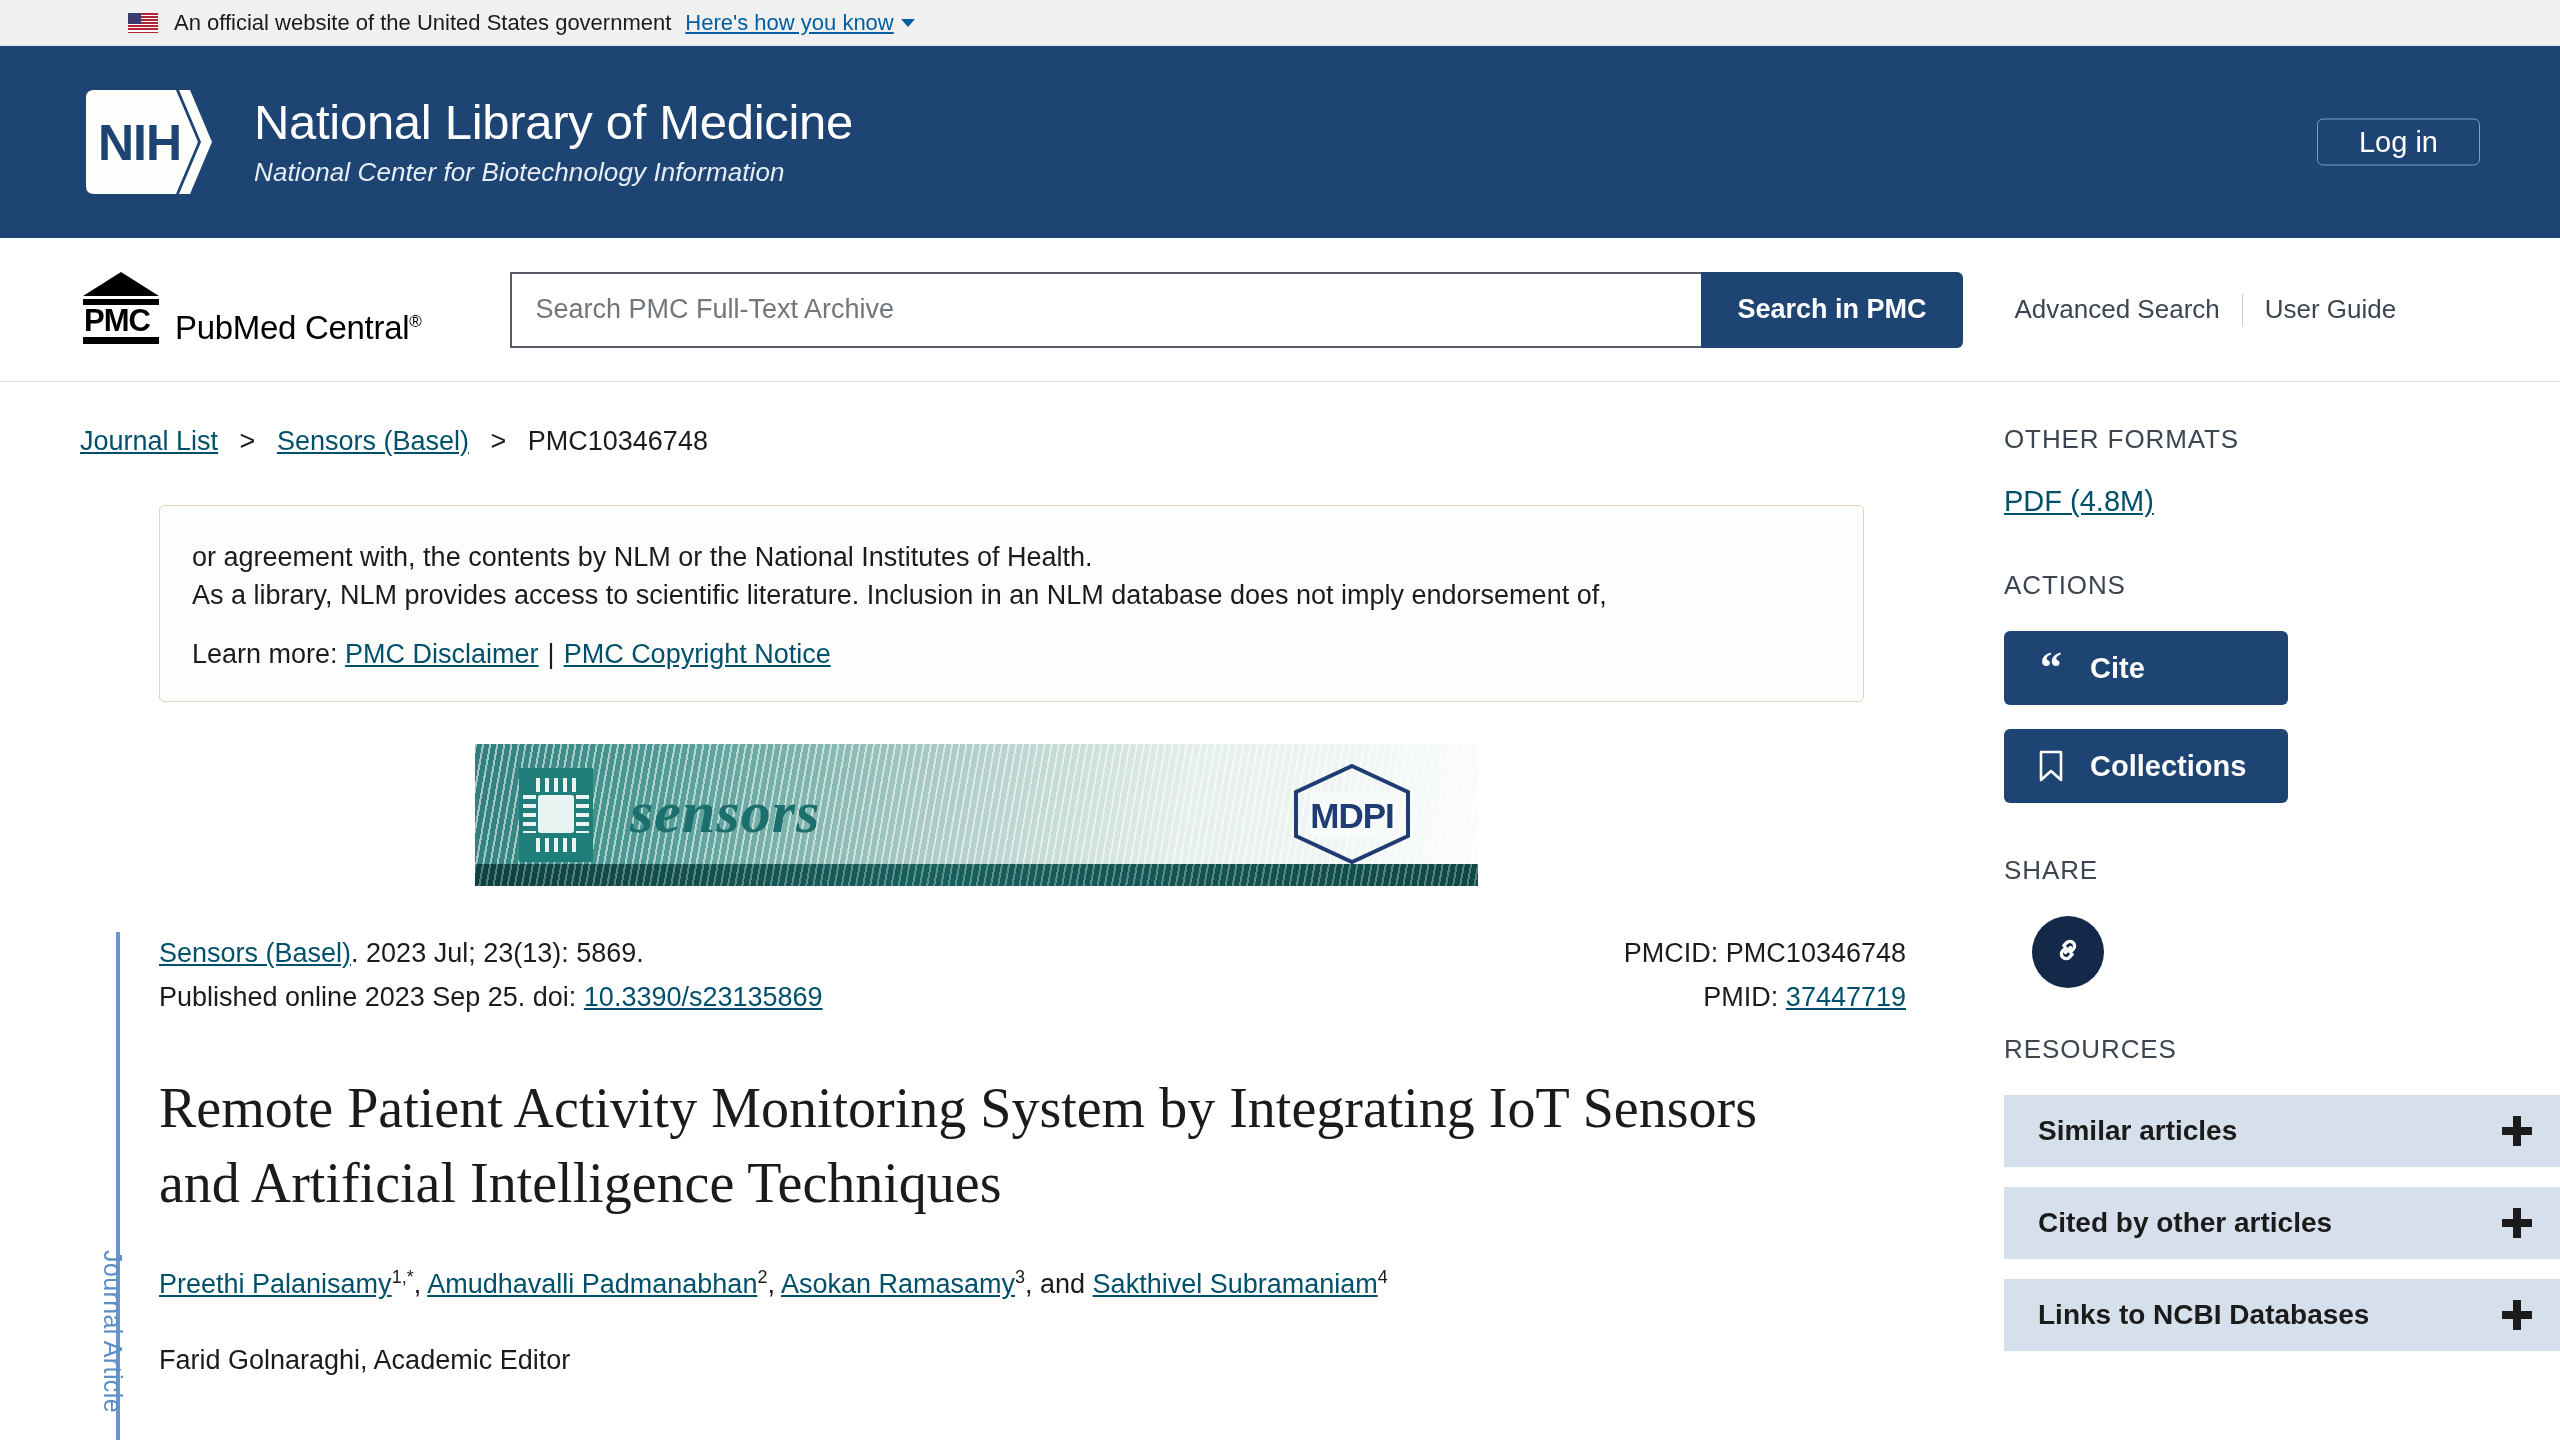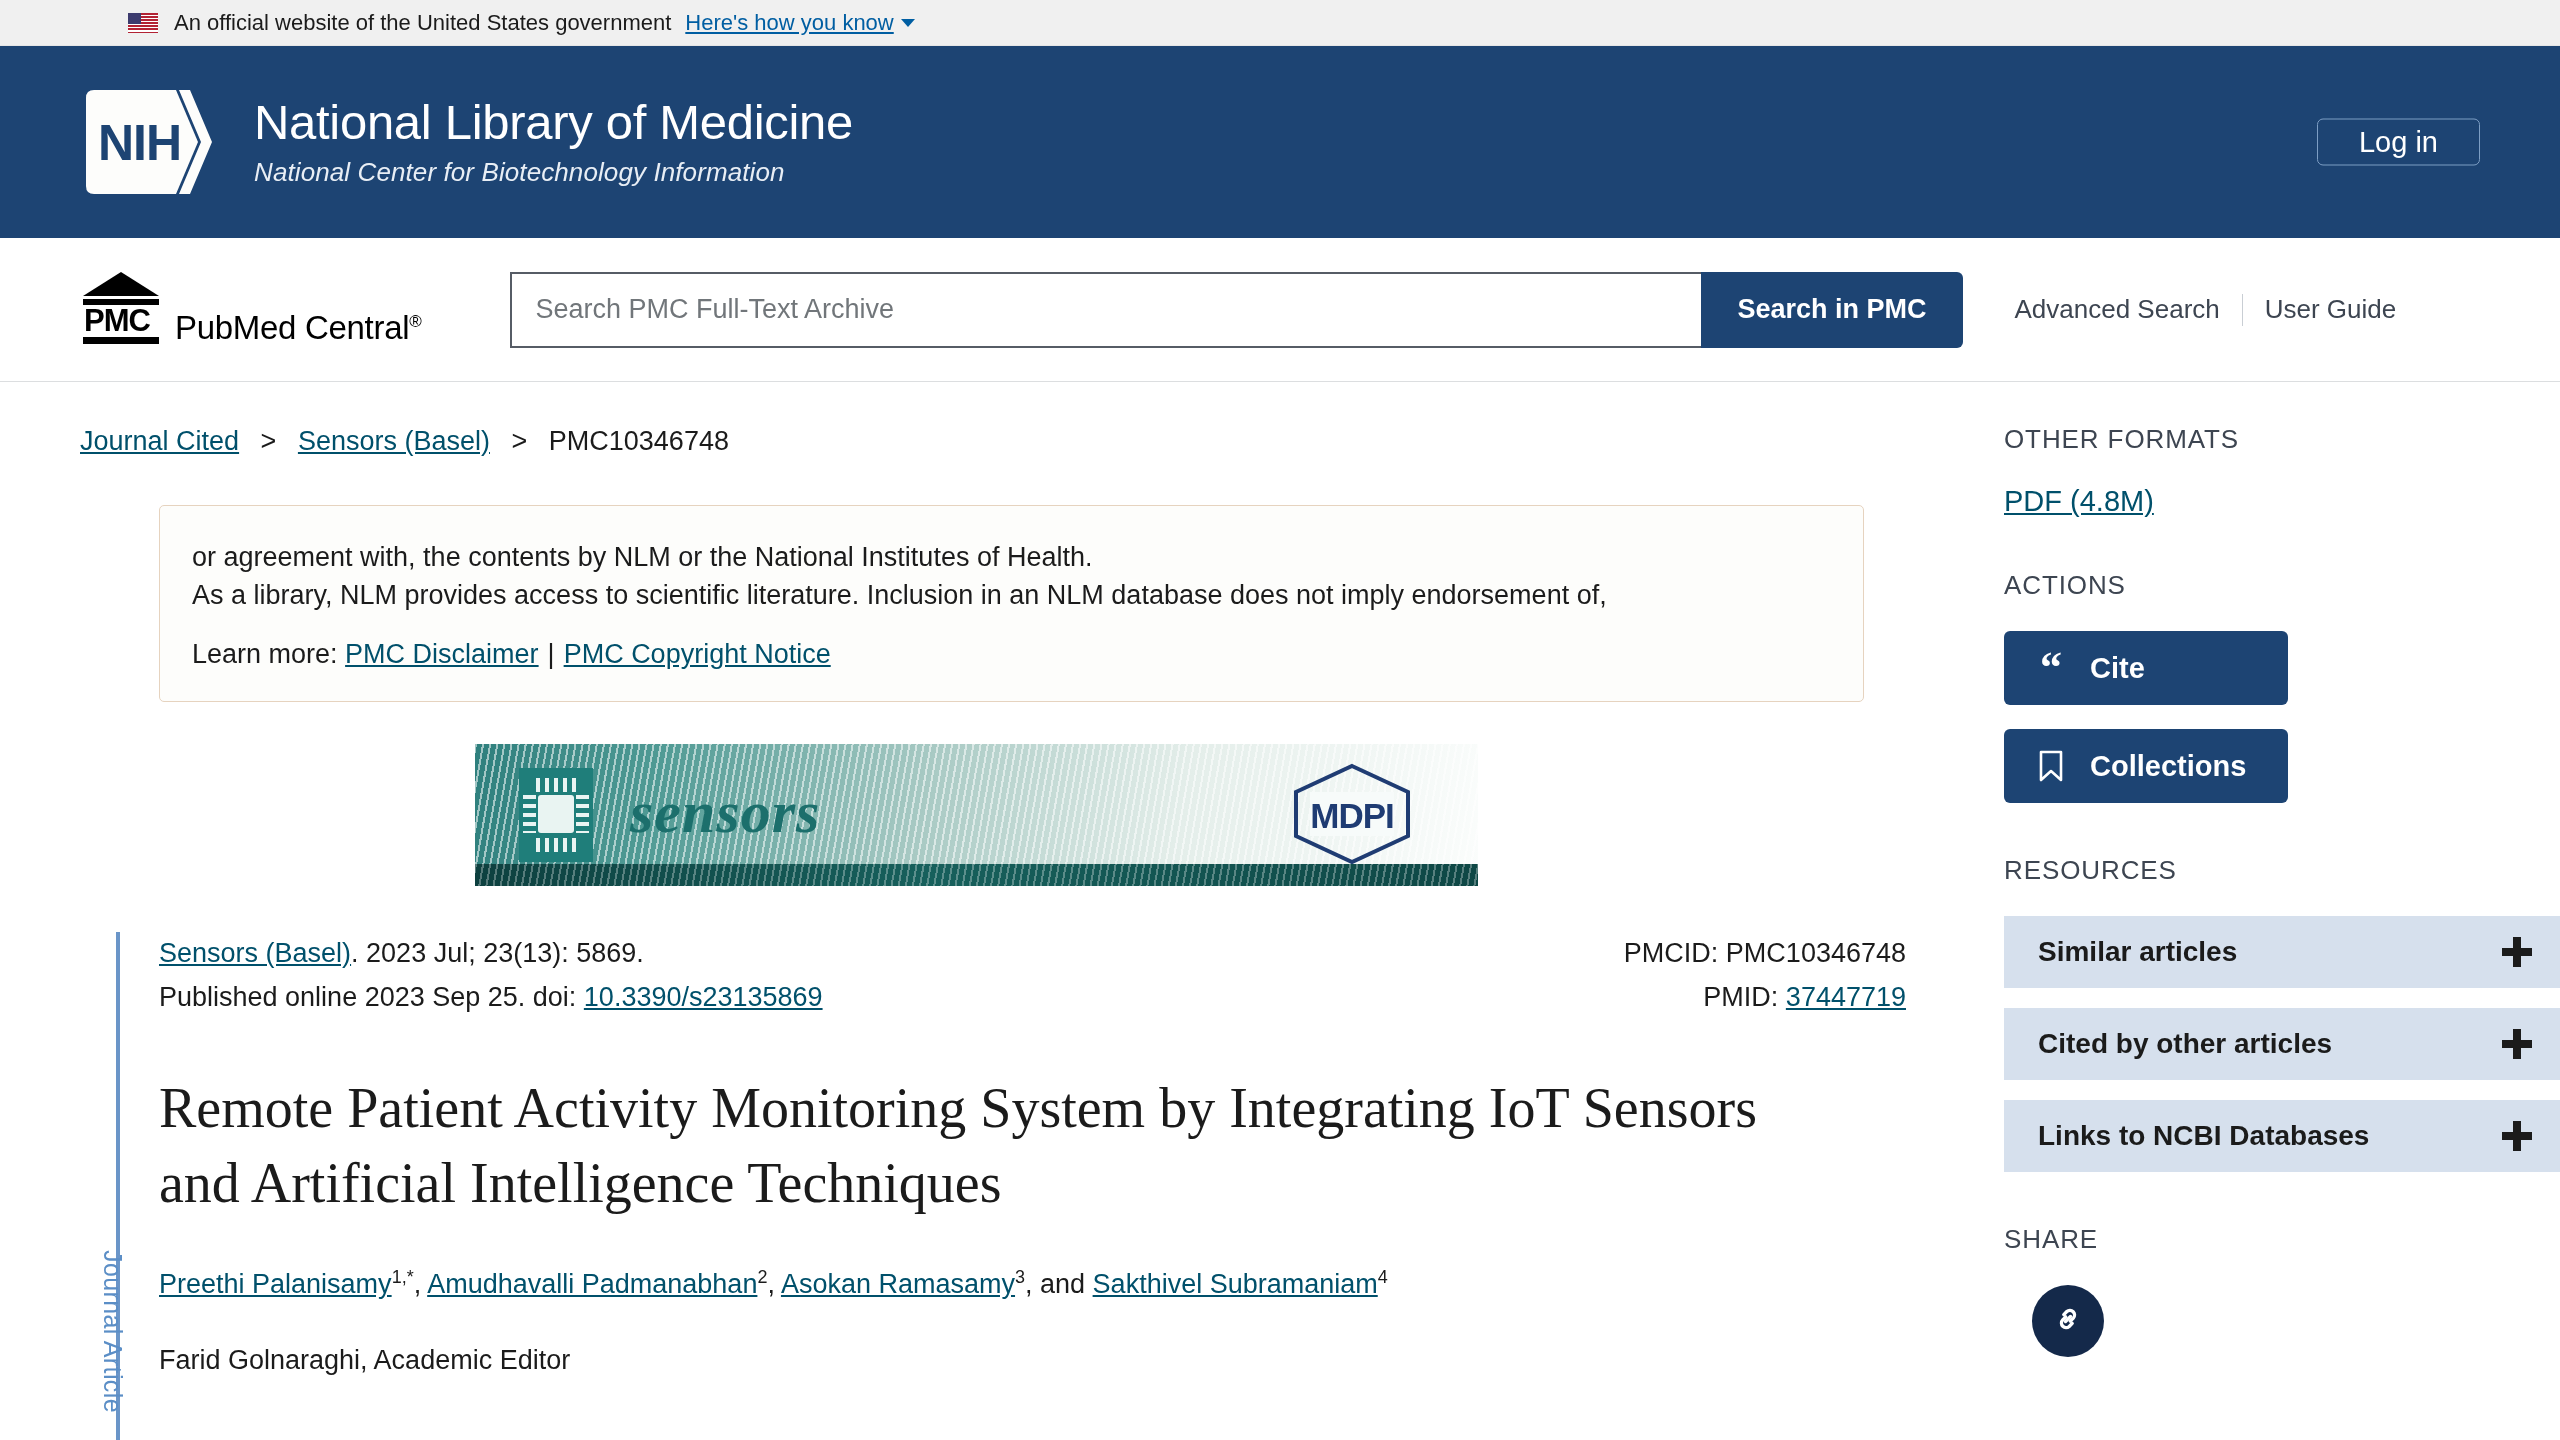--- a/index.html
+++ b/index.html
@@ -512,21 +512,21 @@
     <span class="bar-sep"></span>
     <a>User Guide</a>
   </div>
 </div>
 
 <div class="page">
 
   <div class="main-col">
 
     <div class="breadcrumb">
-      <a>Journal Cited</a>
+      <a>Journal List</a>
       <span class="crumb-sep">&gt;</span>
       <a>Sensors (Basel)</a>
       <span class="crumb-sep">&gt;</span>
       <span>PMC10346748</span>
     </div>
 
     <div class="disclaimer">
       <p>or agreement with, the contents by NLM or the National Institutes of Health.</p>
       <p>As a library, NLM provides access to scientific literature. Inclusion in an NLM database does not imply endorsement of,</p>
       <p class="learn">
@@ -605,47 +605,47 @@
       <button class="action-btn">
         <span class="aicon">
           <svg width="26" height="32" viewBox="0 0 26 32" aria-hidden="true">
             <path d="M3,2 L23,2 L23,30 L13,21 L3,30 Z" fill="none" stroke="#ffffff" stroke-width="2.6" stroke-linejoin="round"></path>
           </svg>
         </span>
         <span>Collections</span>
       </button>
     </div>
 
-    <div class="side-group">
-      <div class="side-head">RESOURCES</div>
-
-      <div class="resource-row">
-        <span class="resource-label">Similar articles</span>
-        <span class="plus-icon"></span>
-      </div>
-
-      <div class="resource-row">
-        <span class="resource-label">Cited by other articles</span>
-        <span class="plus-icon"></span>
-      </div>
-
-      <div class="resource-row">
-        <span class="resource-label">Links to NCBI Databases</span>
-        <span class="plus-icon"></span>
-      </div>
-    </div>
-
     <div class="side-group tight">
       <div class="side-head">SHARE</div>
       <div class="share-circle">
         <span>
           <svg width="36" height="36" viewBox="0 0 36 36" aria-hidden="true">
             <g fill="none" stroke="#ffffff" stroke-width="3.4" stroke-linecap="round">
               <path d="M15.5,20.5 L20.5,15.5"></path>
               <path d="M13.8,13.6 L16.8,10.6 a4.6,4.6 0 0 1 6.5,6.5 l-3,3"></path>
               <path d="M22.2,22.4 L19.2,25.4 a4.6,4.6 0 0 1 -6.5,-6.5 l3,-3"></path>
             </g>
           </svg>
         </span>
       </div>
     </div>
+
+    <div class="side-group">
+      <div class="side-head">RESOURCES</div>
+
+      <div class="resource-row">
+        <span class="resource-label">Similar articles</span>
+        <span class="plus-icon"></span>
+      </div>
+
+      <div class="resource-row">
+        <span class="resource-label">Cited by other articles</span>
+        <span class="plus-icon"></span>
+      </div>
+
+      <div class="resource-row">
+        <span class="resource-label">Links to NCBI Databases</span>
+        <span class="plus-icon"></span>
+      </div>
+    </div>
   </div>
 </div>
 
 </body></html>

